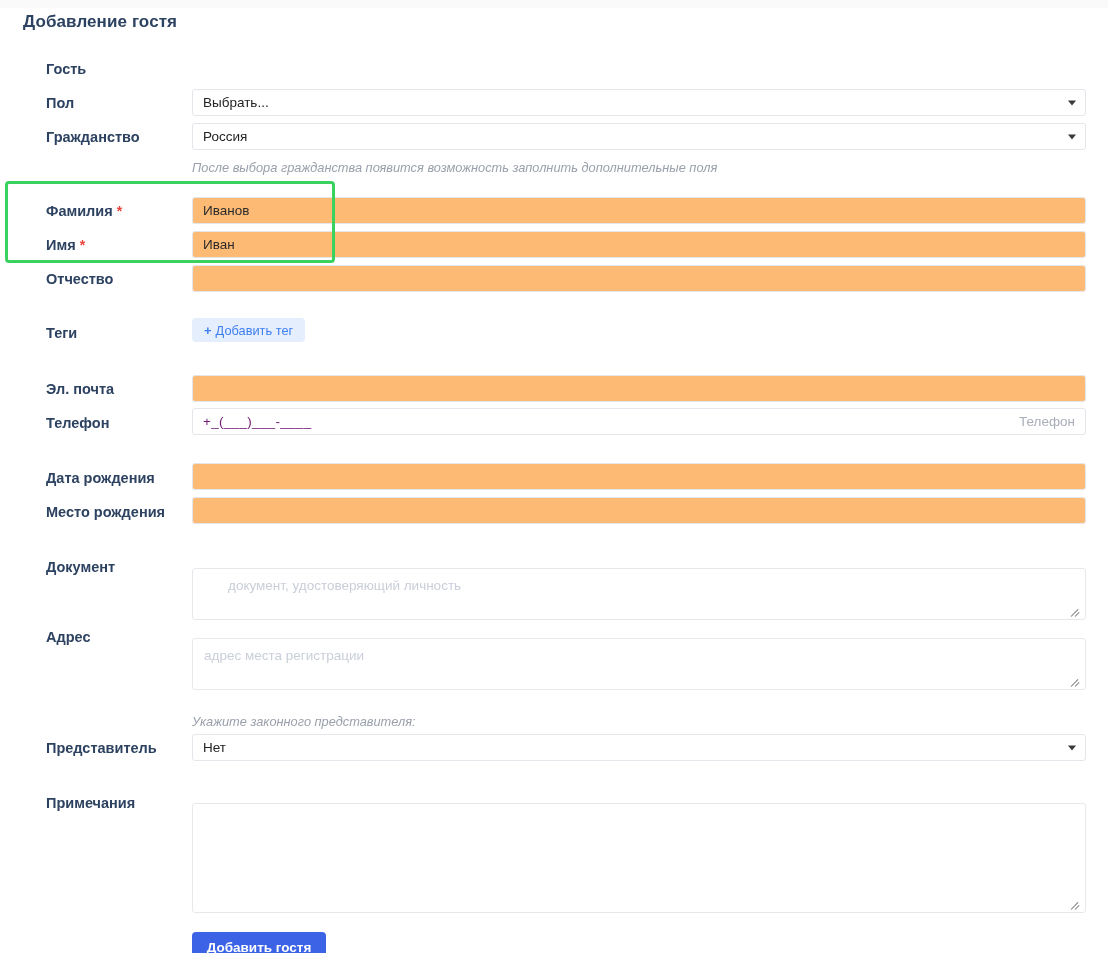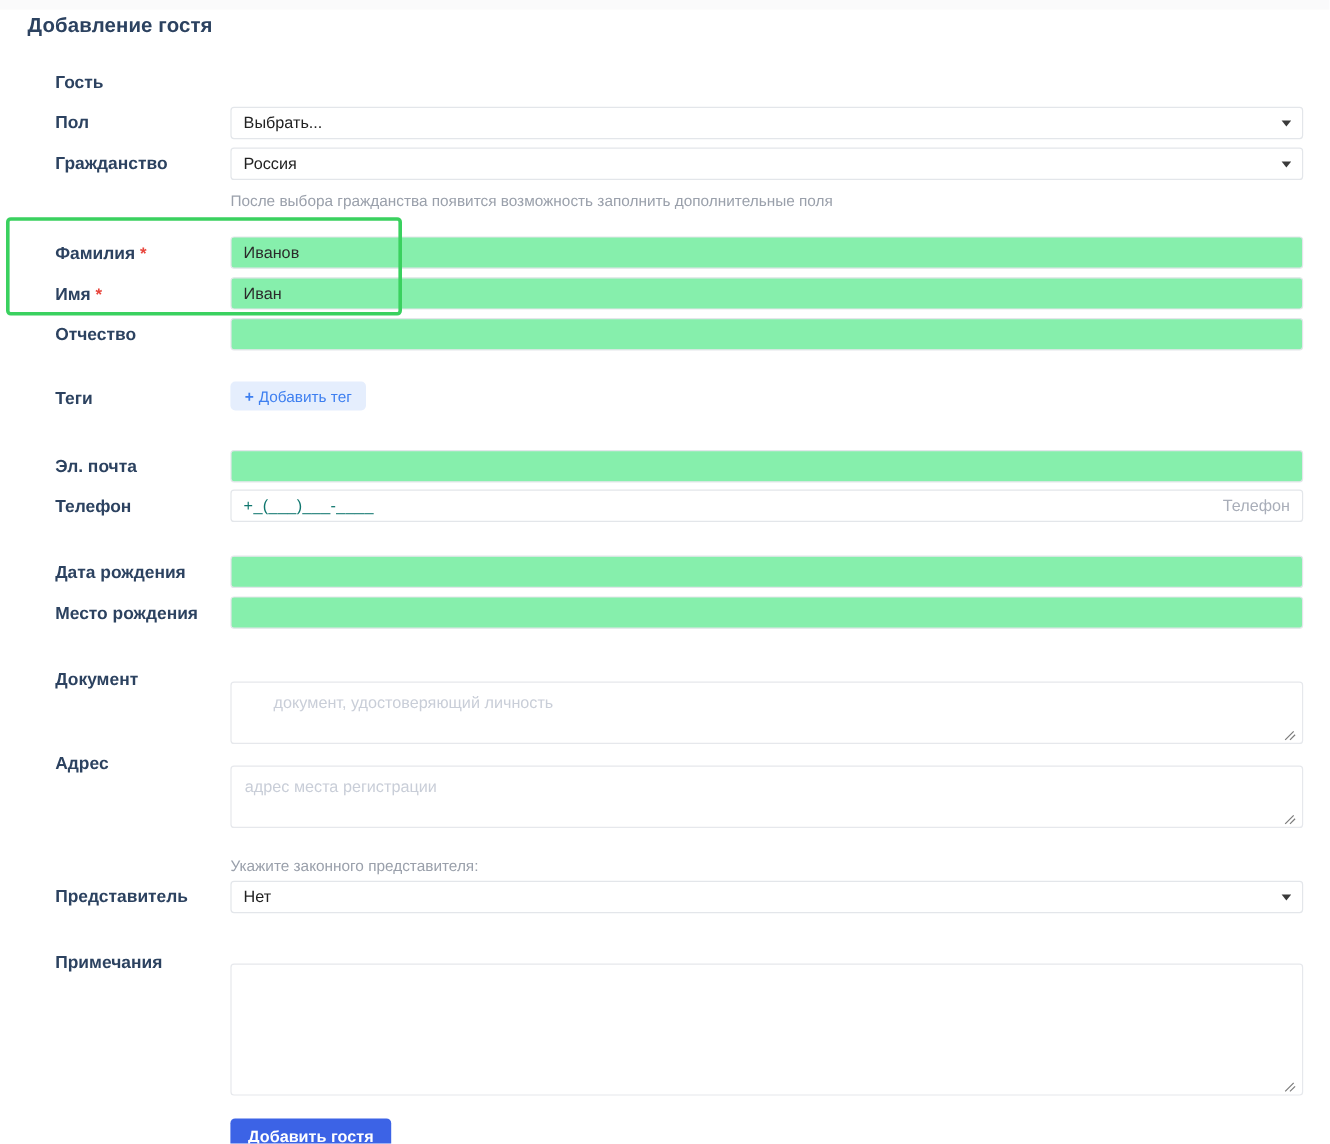--- a/index.html
+++ b/index.html
@@ -44,21 +44,21 @@
     margin-left: 23px;
   }
   .req {
     color: #e8453c;
     font-weight: bold;
     font-size: 14px;
   }
   .field {
     position: absolute;
     left: 192px;
-    background: #86efac;
+    background: #fdba74;
     border: 1px solid #e3e6ea;
     border-radius: 3px;
     height: 27px;
     font-size: 13.5px;
     color: #2b2b2b;
     display: flex;
     align-items: center;
     padding: 0 10px;
   }
   .field.wide { width: 894px; }
@@ -84,20 +84,21 @@
     width: 0; height: 0;
     border-left: 4.5px solid transparent;
     border-right: 4.5px solid transparent;
     border-top: 5px solid #3a3a3a;
   }
   .hint {
     position: absolute;
     left: 192px;
     font-size: 12.8px;
     color: #9aa0ab;
+    font-style: italic;
   }
   .tagbtn {
     position: absolute;
     left: 192px;
     top: 318px;
     height: 24px;
     background: #e5eefd;
     border: none;
     border-radius: 4px;
     color: #3e7ff0;
@@ -116,21 +117,21 @@
     width: 894px;
     height: 27px;
     background: #fff;
     border: 1px solid #e3e6ea;
     border-radius: 3px;
     display: flex;
     align-items: center;
     justify-content: space-between;
     padding: 0 10px;
   }
-  .phonemask { color: #0f766e; font-size: 13.5px; letter-spacing: 0.3px; }
+  .phonemask { color: #701a75; font-size: 13.5px; letter-spacing: 0.3px; }
   .phonelabel { color: #a9aeb9; font-size: 13.5px; }
   .ta {
     position: absolute;
     left: 192px;
     background: #ffffff;
     border: 1px solid #e6e8ec;
     border-radius: 3px;
     width: 894px;
     font-size: 13.5px;
     color: #2b2b2b;

